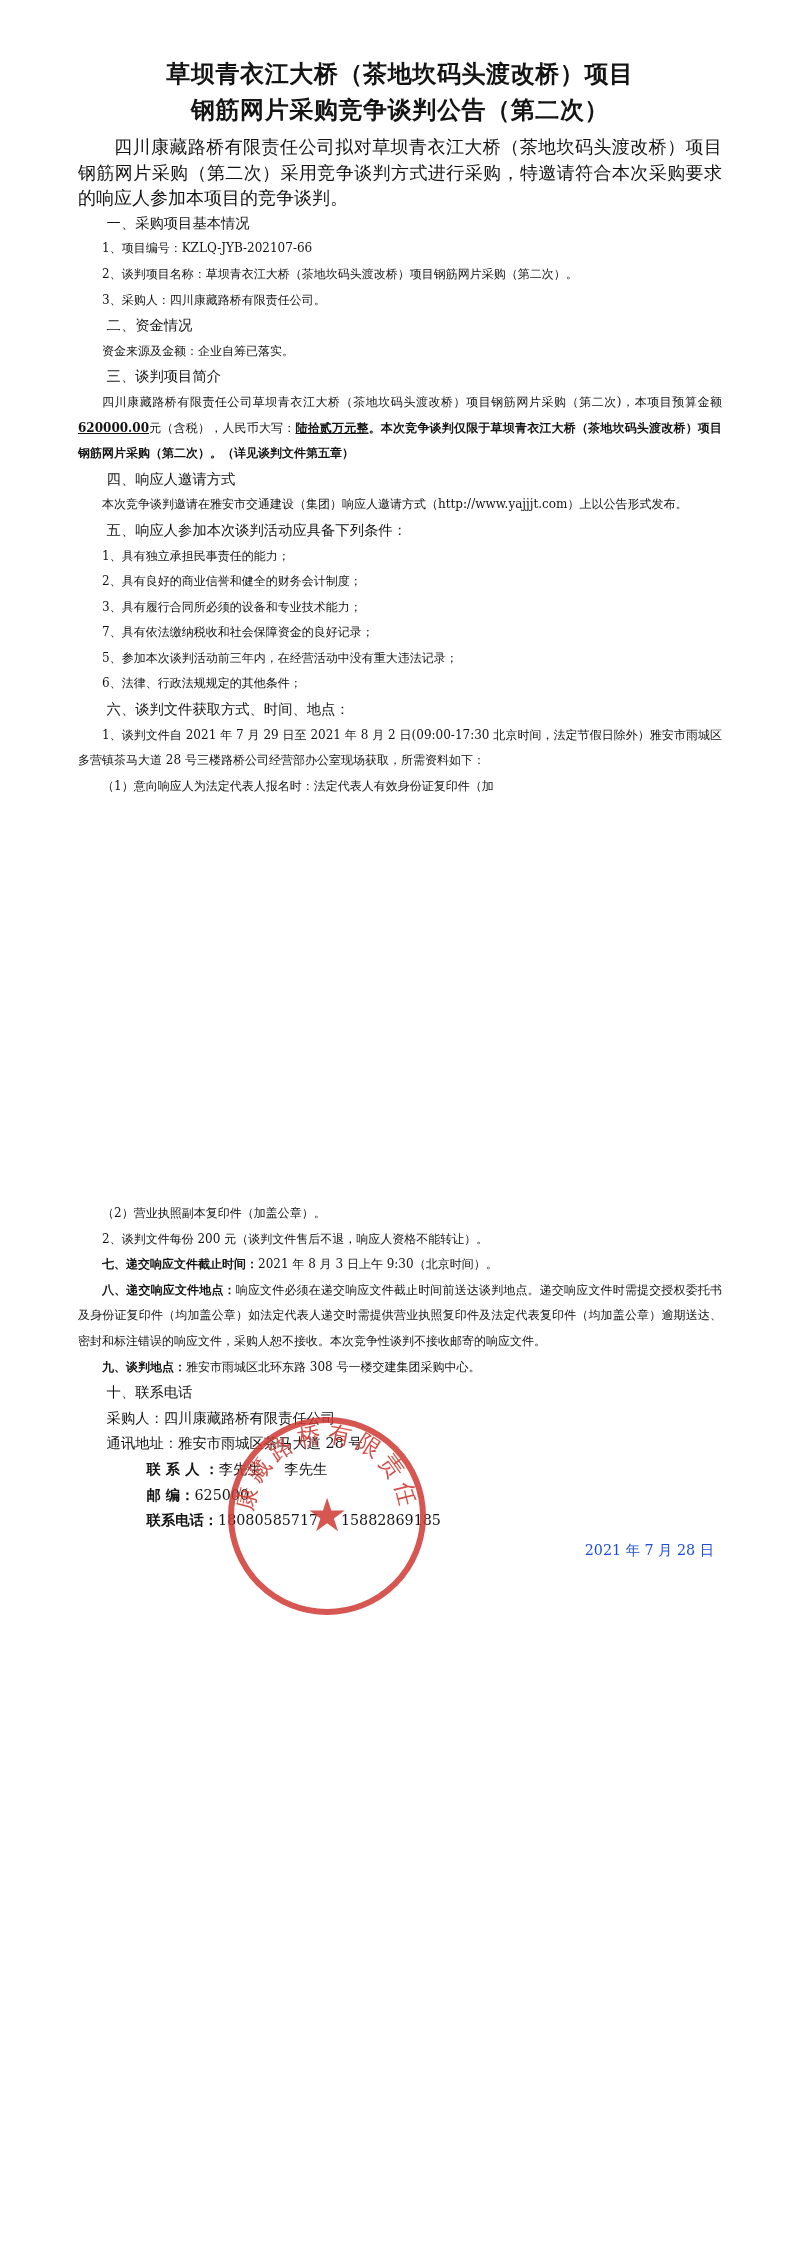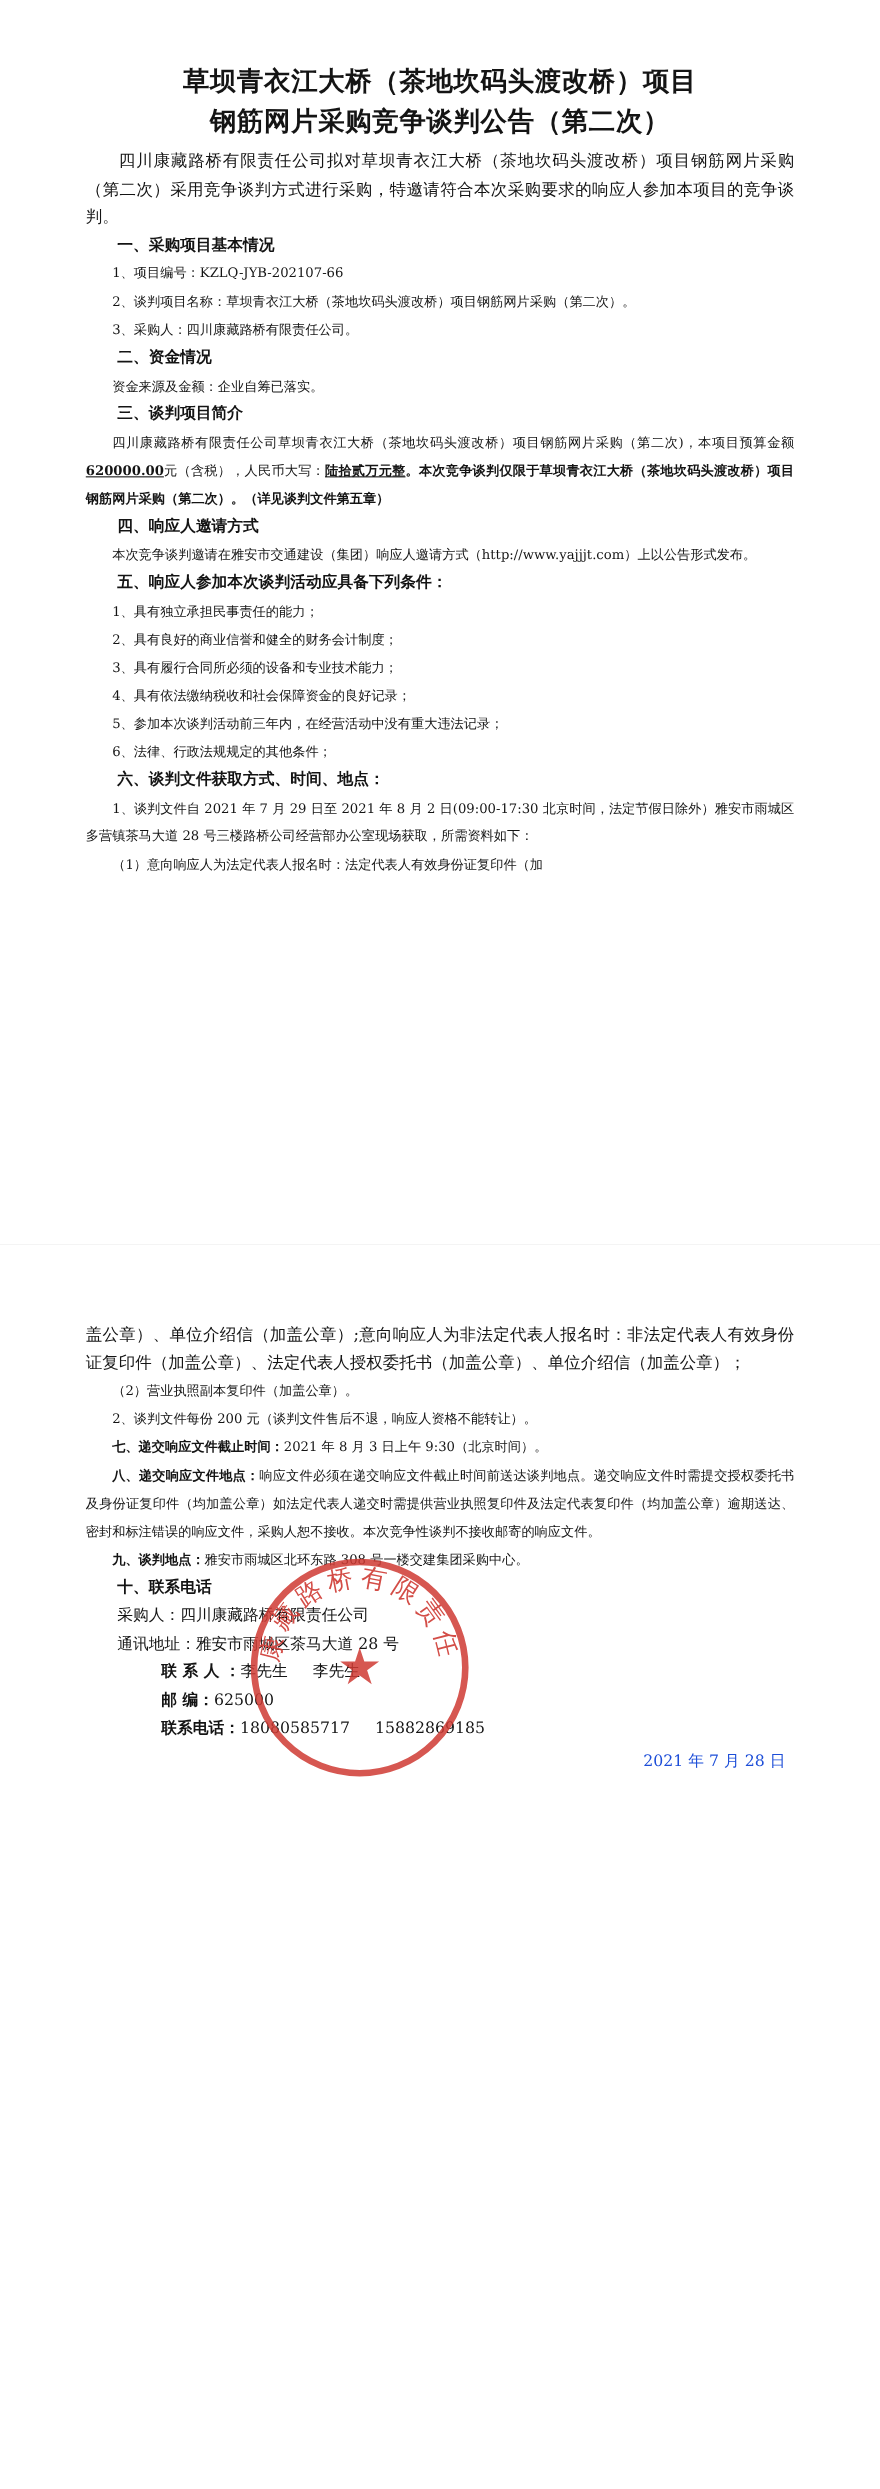--- a/index.html
+++ b/index.html
@@ -35,37 +35,37 @@
     font-weight: bold;
     letter-spacing: 0.6px;
     line-height: 36px;
     color: #141414;
     font-family: "DejaVu Serif", "Liberation Serif", serif;
   }
   .doc-title.second {
     margin-bottom: 6px;
   }
   p.body {
-    font-size: 15px;
+    font-size: 18px;
     line-height: 25.6px;
     color: #141414;
     margin: 0;
     text-align: justify;
     text-justify: inter-ideograph;
     text-indent: 2em;
   }
   p.body.noindent {
     text-indent: 0;
   }
   p.section {
     font-size: 14.3px;
     line-height: 25.6px;
     color: #141414;
     margin: 0;
-    font-weight: bold;
+    font-weight: normal;
     text-indent: 2em;
   }
   p.item {
     font-size: 12px;
     line-height: 25.6px;
     color: #141414;
     margin: 0;
     text-indent: 2em;
     text-align: justify;
     text-justify: inter-ideograph;
@@ -127,21 +127,21 @@
   <p class="section">三、谈判项目简介</p>
   <p class="item"><span>四川康藏路桥有限责任公司草坝青衣江大桥（茶地坎码头渡改桥）项目钢筋网片采购（第二次)，本项目预算金额</span><span class="u b">620000.00</span><span>元（含税），人民币大写：</span><span class="u b">陆拾贰万元整</span><span class="b">。本次竞争谈判仅限于草坝青衣江大桥（茶地坎码头渡改桥）项目钢筋网片采购（第二次）。（详见谈判文件第五章）</span></p>
 
   <p class="section">四、响应人邀请方式</p>
   <p class="item">本次竞争谈判邀请在雅安市交通建设（集团）响应人邀请方式（http://www.yajjjt.com）上以公告形式发布。</p>
 
   <p class="section">五、响应人参加本次谈判活动应具备下列条件：</p>
   <p class="item">1、具有独立承担民事责任的能力；</p>
   <p class="item">2、具有良好的商业信誉和健全的财务会计制度；</p>
   <p class="item">3、具有履行合同所必须的设备和专业技术能力；</p>
-  <p class="item">4、具有依法缴纳税收和社会保障资金的良好记录；</p>
+  <p class="item">7、具有依法缴纳税收和社会保障资金的良好记录；</p>
   <p class="item">5、参加本次谈判活动前三年内，在经营活动中没有重大违法记录；</p>
   <p class="item">6、法律、行政法规规定的其他条件；</p>
 
   <p class="section">六、谈判文件获取方式、时间、地点：</p>
   <p class="item">1、谈判文件自 2021 年 7 月 29 日至 2021 年 8 月 2 日(09:00-17:30 北京时间，法定节假日除外）雅安市雨城区多营镇茶马大道 28 号三楼路桥公司经营部办公室现场获取，所需资料如下：</p>
   <p class="item">（1）意向响应人为法定代表人报名时：法定代表人有效身份证复印件（加</p>
 
 </div>
 
 <div class="page-gap"></div>
@@ -152,21 +152,20 @@
     <svg width="206" height="206" viewBox="0 0 206 206" xmlns="http://www.w3.org/2000/svg">
       <circle cx="103" cy="103" r="96" fill="none" stroke="#cf3a33" stroke-width="6" opacity="0.85"></circle>
       <path id="sealArc" d="M 103,103 m -74,0 a 74,74 0 1,1 148,0" fill="none" stroke="none"></path>
       <text fill="#cf3a33" font-size="23" font-family="DejaVu Serif, serif" letter-spacing="5" opacity="0.9">
         <textPath href="#sealArc" startOffset="50%" text-anchor="middle">四川康藏路桥有限责任公司</textPath>
       </text>
       <text x="103" y="118" fill="#cf3a33" font-size="46" text-anchor="middle" opacity="0.85">★</text>
     </svg>
   </div>
 
-  <p class="body noindent">盖公章）、单位介绍信（加盖公章）;意向响应人为非法定代表人报名时：非法定代表人有效身份证复印件（加盖公章）、法定代表人授权委托书（加盖公章）、单位介绍信（加盖公章）；</p>
   <p class="item">（2）营业执照副本复印件（加盖公章）。</p>
   <p class="item">2、谈判文件每份 200 元（谈判文件售后不退，响应人资格不能转让）。</p>
 
   <p class="item"><span class="b">七、递交响应文件截止时间：</span><span>2021 年 8 月 3 日上午 9:30（北京时间）。</span></p>
 
   <p class="item"><span class="b">八、递交响应文件地点：</span><span>响应文件必须在递交响应文件截止时间前送达谈判地点。递交响应文件时需提交授权委托书及身份证复印件（均加盖公章）如法定代表人递交时需提供营业执照复印件及法定代表复印件（均加盖公章）逾期送达、密封和标注错误的响应文件，采购人恕不接收。本次竞争性谈判不接收邮寄的响应文件。</span></p>
 
   <p class="item"><span class="b">九、谈判地点：</span><span>雅安市雨城区北环东路 308 号一楼交建集团采购中心。</span></p>
 
   <p class="section">十、联系电话</p>

